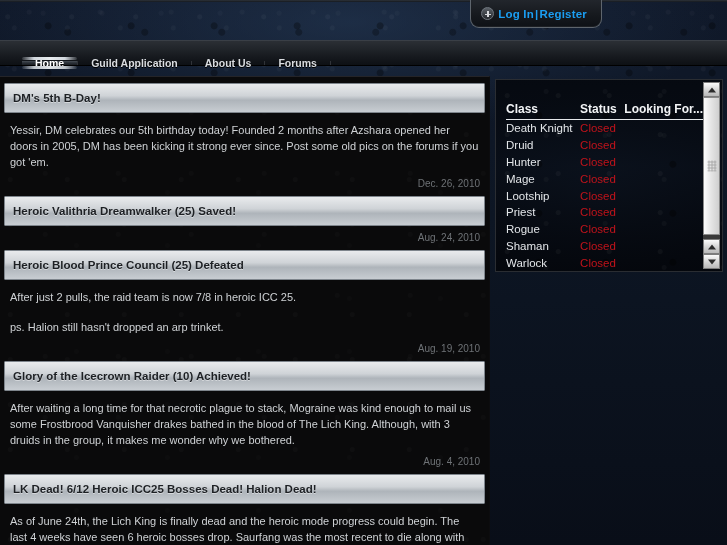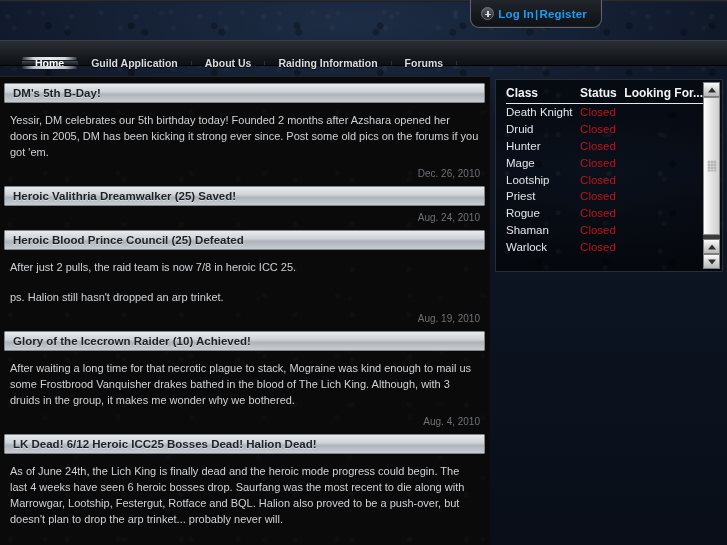--- a/index.html
+++ b/index.html
@@ -177,21 +177,21 @@
     pointer-events: none;
   }
 
   .post { position: relative; }
 
   .post-title {
     margin: 0 4px;
     height: 20px;
     display: flex;
     align-items: center;
-    padding: 4px 8px;
+    padding: 14px 8px;
     font-size: 11.5px;
     font-weight: bold;
     color: #1d2024;
     text-shadow: 0 1px 0 rgba(255,255,255,0.45);
     background: linear-gradient(180deg,#e9ebed 0%, #cfd3d7 42%, #aeb4ba 58%, #c8cdd2 100%);
     border: 1px solid #7e858c;
     border-radius: 1px;
     overflow: hidden;
     white-space: nowrap;
   }
@@ -238,21 +238,21 @@
       radial-gradient(circle at 22% 40%, rgba(255,255,255,0.035) 0 2px, rgba(0,0,0,0) 3px),
       radial-gradient(circle at 64% 72%, rgba(0,0,0,0.35) 0 3px, rgba(0,0,0,0) 4px),
       radial-gradient(circle at 85% 26%, rgba(255,255,255,0.028) 0 2px, rgba(0,0,0,0) 3px);
     background-size: 51px 39px, 67px 49px, 59px 44px;
     pointer-events: none;
   }
 
   .table-wrap {
     position: relative;
     flex: 1;
-    padding: 4px 0 0 10px;
+    padding: 20px 0 0 10px;
     z-index: 1;
   }
   table.recruit { width: 100%; border-collapse: collapse; }
   table.recruit th {
     text-align: left;
     font-size: 12px;
     font-weight: bold;
     color: #f2f4f6;
     padding: 2px 0 3px 0;
     border-bottom: 1px solid #e6e9ec;
@@ -328,23 +328,20 @@
 
   <nav class="navbar">
     <div class="nav-item active">
       <span>Home</span>
     </div>
     <div class="nav-item">
       <span>Guild Application</span>
     </div>
     <div class="nav-item">
       <span>About Us</span>
-    </div>
-    <div class="nav-item">
-      <span>Raiding Information</span>
     </div>
     <div class="nav-item">
       <span>Forums</span>
     </div>
   </nav>
 
   <div class="content">
 
     <main class="main-col">
 

